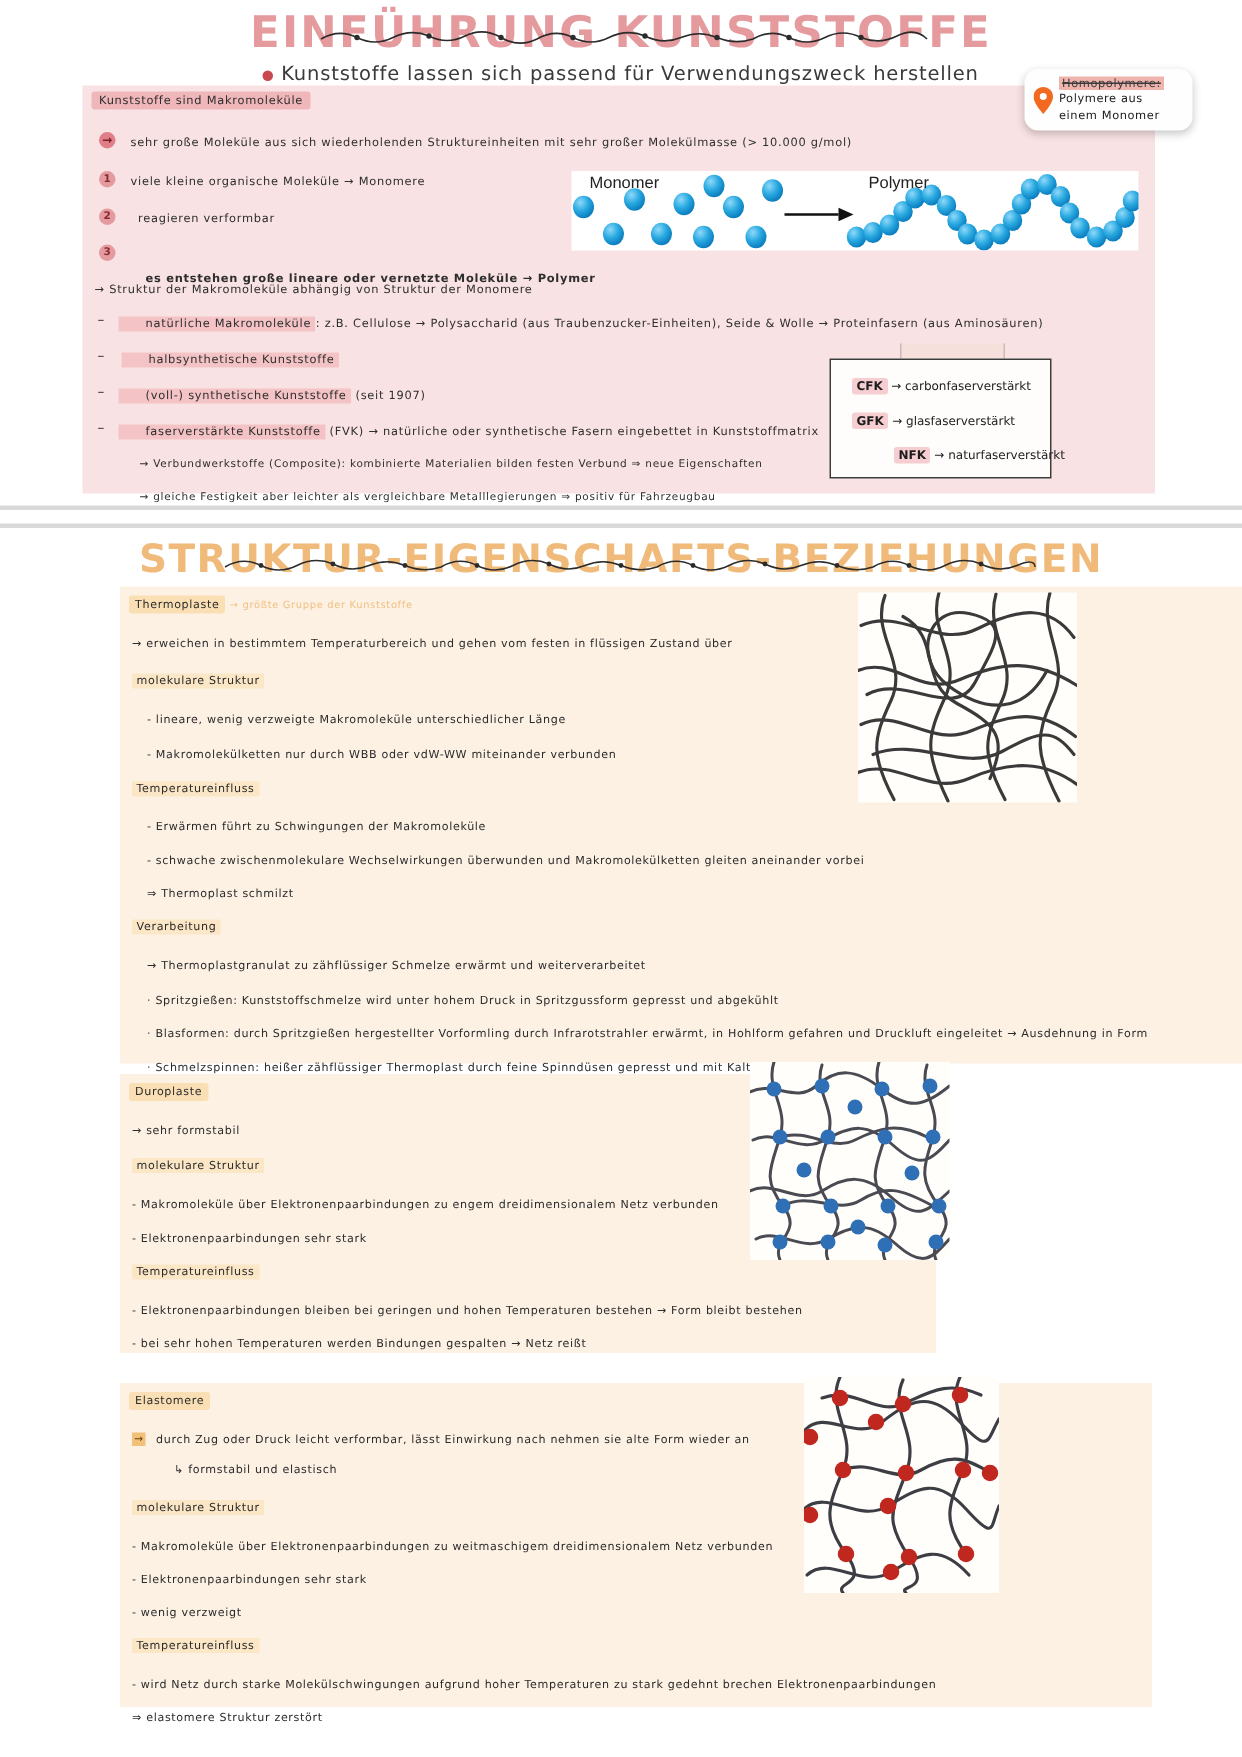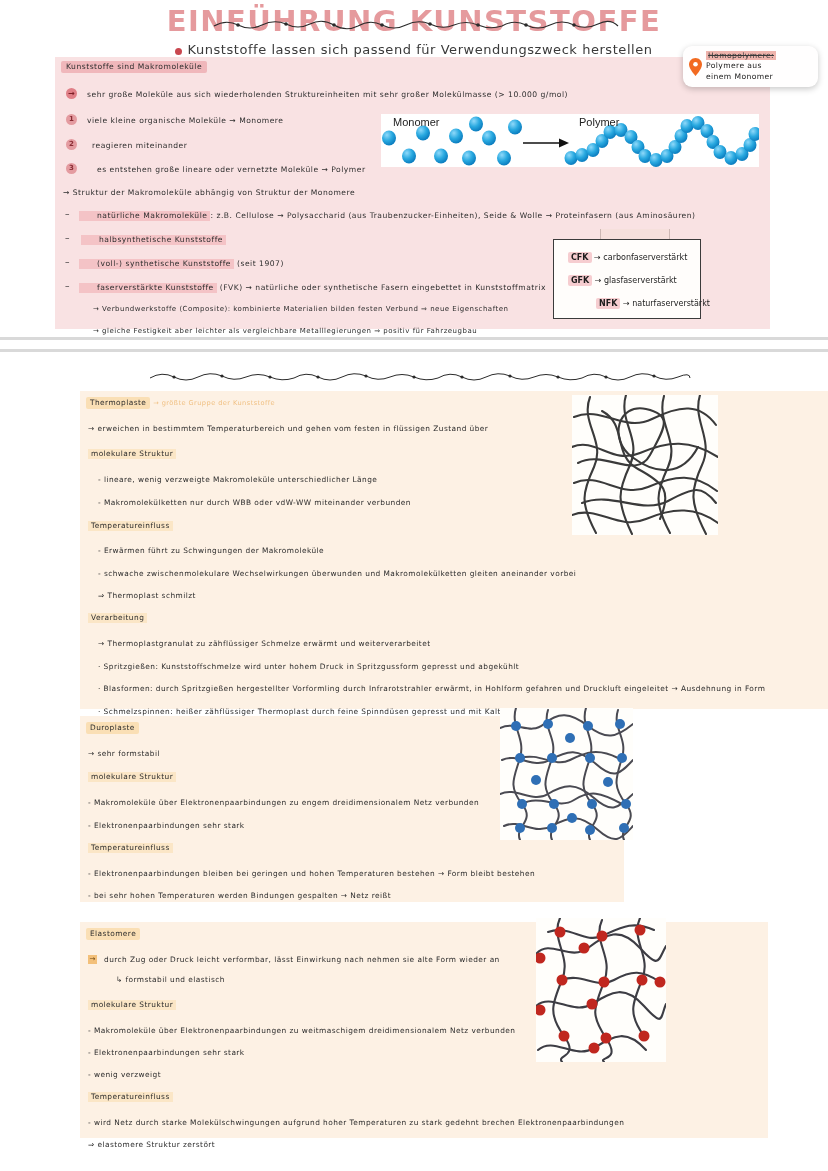--- a/index.html
+++ b/index.html
@@ -63,21 +63,21 @@
   }
   .cfktape {
     position:absolute; left:600px; top:229px; width:70px; height:17px;
     background:#f6e0dc; border-left:1px solid #cdb8b4; border-right:1px solid #cdb8b4;
   }
   .cfkrow { position:absolute; font-size:8px; color:#222; white-space:nowrap; }
   .cfk-key { background:#f6cdd0; padding:1px 3px; border-radius:2px; color:#1d1d1d; font-weight:bold; }
 
   
   .callout {
-    position:absolute; left:683px; top:46px; width:135px; height:41px;
+    position:absolute; left:683px; top:46px; width:112px; height:41px;
     background:#fffefe; border-radius:9px;
     box-shadow: 0 2px 6px rgba(0,0,0,.22);
     display:flex; align-items:center; padding-left:6px;
   }
   .pin { width:13px; height:18px; flex:0 0 13px; position:relative; margin-right:4px; }
   .callout-txt { font-size:7.6px; line-height:10.5px; color:#1a1a1a; letter-spacing:.4px; }
   .callout-title { background:#efb4ad; color:#3a3a3a; padding:0 2px; text-decoration:line-through; }
 
   
   .pagegap {
@@ -137,24 +137,24 @@
         <span class="hl-pink">Kunststoffe sind Makromoleküle</span>
       </div>
 
       <div class="bullet-arrow" style="left:11px; top:31px;">→</div>
       <div class="p1line" style="left:32px; top:33px;">sehr große Moleküle aus sich wiederholenden Struktureinheiten mit sehr großer Molekülmasse (&gt; 10.000 g/mol)</div>
 
       <div class="bullet-circ" style="left:11px; top:57px;">1</div>
       <div class="p1line" style="left:32px; top:59px;">viele kleine organische Moleküle → Monomere</div>
 
       <div class="bullet-circ" style="left:11px; top:82px;">2</div>
-      <div class="p1line" style="left:37px; top:84px;">reagieren miteinander</div>
+      <div class="p1line" style="left:37px; top:84px;">reagieren verformbar</div>
 
       <div class="bullet-circ" style="left:11px; top:106px;">3</div>
-      <div class="p1line" style="left:42px; top:108px;">es entstehen große lineare oder vernetzte Moleküle → Polymer</div>
+      <div class="p1line" style="left:42px; top:124px;font-weight:bold;">es entstehen große lineare oder vernetzte Moleküle → Polymer</div>
 
       <div class="p1line" style="left:8px; top:131px;">→ Struktur der Makromoleküle abhängig von Struktur der Monomere</div>
 
       <div class="dash" style="left:10px; top:152px;">–</div>
       <div class="p1line" style="left:24px; top:154px;">
         <span class="hl-pink-soft">natürliche Makromoleküle</span><span>: z.B. Cellulose → Polysaccharid (aus Traubenzucker-Einheiten), Seide &amp; Wolle → Proteinfasern (aus Aminosäuren)</span>
       </div>
 
       <div class="dash" style="left:10px; top:176px;">–</div>
       <div class="p1line" style="left:26px; top:178px;">
@@ -254,20 +254,21 @@
       </span>
     </div>
   </div>
 
   <div class="pagegap"></div>
   <div class="gapline1"></div>
   <div class="gapline2"></div>
 
   <div class="sheet2">
 
+    <div class="title2">STRUKTUR-EIGENSCHAFTS-BEZIEHUNGEN</div>
     <svg style="position:absolute; left:0; top:0; width:828px; height:42px;" viewBox="0 0 828 42">
       <path d="M150 25 Q162 18 174 24 T198 24 T222 23 Q234 29 246 24 T270 24 T294 25 Q306 18 318 24 T342 24 T366 23 Q378 29 390 24 T414 24 T438 25 Q450 18 462 24 T486 24 T510 23 Q522 29 534 24 T558 24 T582 25 Q594 18 606 24 T630 24 T654 23 Q666 29 678 24 T690 25" stroke="#2b2b2b" stroke-width="1" fill="none"></path>
       <circle cx="174" cy="24" r="1.6" fill="#2b2b2b"></circle>
         <circle cx="222" cy="23" r="1.6" fill="#2b2b2b"></circle>
       <circle cx="270" cy="24" r="1.6" fill="#2b2b2b"></circle>
         <circle cx="318" cy="24" r="1.6" fill="#2b2b2b"></circle>
       <circle cx="366" cy="23" r="1.6" fill="#2b2b2b"></circle>
         <circle cx="414" cy="24" r="1.6" fill="#2b2b2b"></circle>
       <circle cx="462" cy="24" r="1.6" fill="#2b2b2b"></circle>
         <circle cx="510" cy="23" r="1.6" fill="#2b2b2b"></circle>

